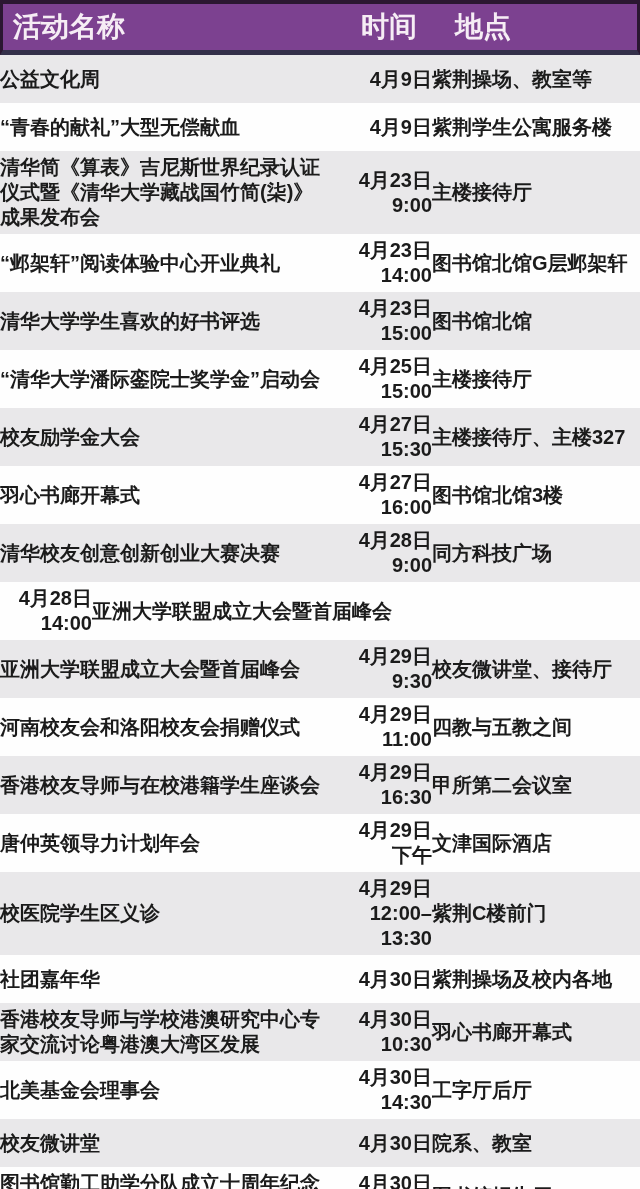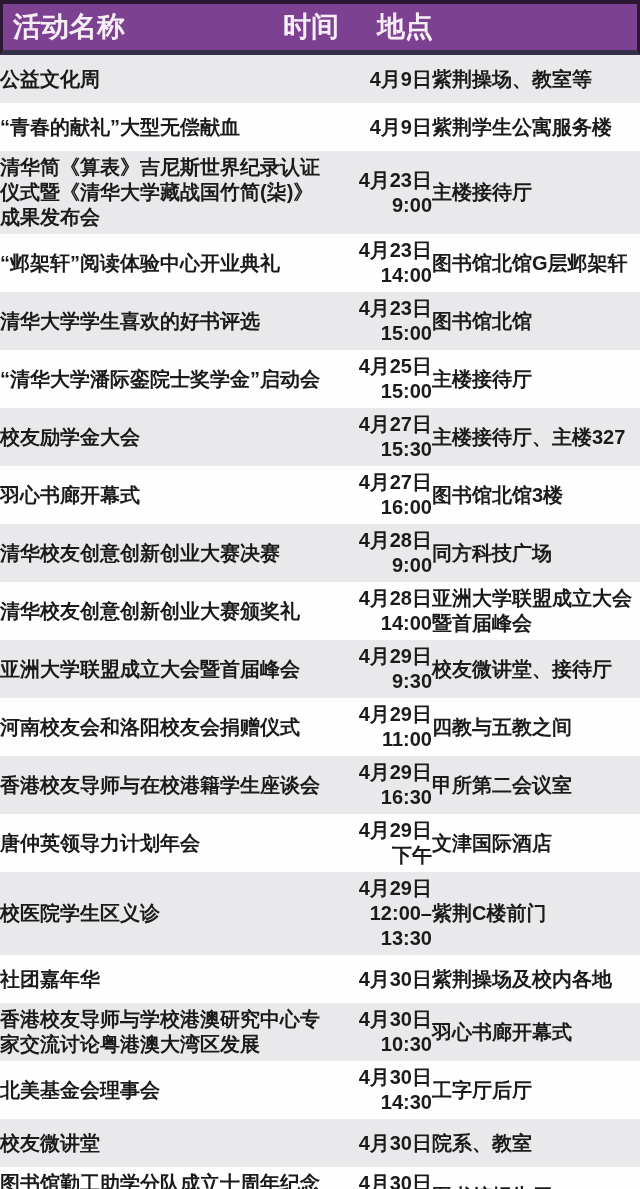--- a/index.html
+++ b/index.html
@@ -31,21 +31,21 @@
     color:var(--header-text,#f6edf5);
     border-top:4px solid var(--header-border,#2b1731);
     border-left:3px solid var(--header-border,#2b1731);
     border-right:3px solid var(--header-border,#2b1731);
     border-bottom:5px solid var(--header-rule,#34304a);
     font-weight:bold;
     font-size:28px;
     min-height:52px;
     padding:4px 0;
   }
-  .table-header .h-name{width:280px;padding-left:10px;}
+  .table-header .h-name{width:358px;padding-left:10px;}
   .table-header .h-time{width:94px;}
   .table-header .h-loc{flex:1;}
   .row{
     display:flex;
     align-items:center;
     min-height:48px;
     padding:4px 0;
     background:var(--row-bg,#fefefe);
     font-weight:bold;
     font-size:20px;
@@ -125,21 +125,20 @@
 16:00</div>
     <div class="cell-loc">图书馆北馆3楼</div>
   </div>
       <div class="row">
     <div class="cell-name">清华校友创意创新创业大赛决赛</div>
     <div class="cell-time">4月28日
 9:00</div>
     <div class="cell-loc">同方科技广场</div>
   </div>
       <div class="row">
-    <div class="cell-name">清华校友创意创新创业大赛颁奖礼</div>
     <div class="cell-time">4月28日
 14:00</div>
     <div class="cell-loc">亚洲大学联盟成立大会暨首届峰会</div>
   </div>
       <div class="row">
     <div class="cell-name">亚洲大学联盟成立大会暨首届峰会</div>
     <div class="cell-time">4月29日
 9:30</div>
     <div class="cell-loc">校友微讲堂、接待厅</div>
   </div>

